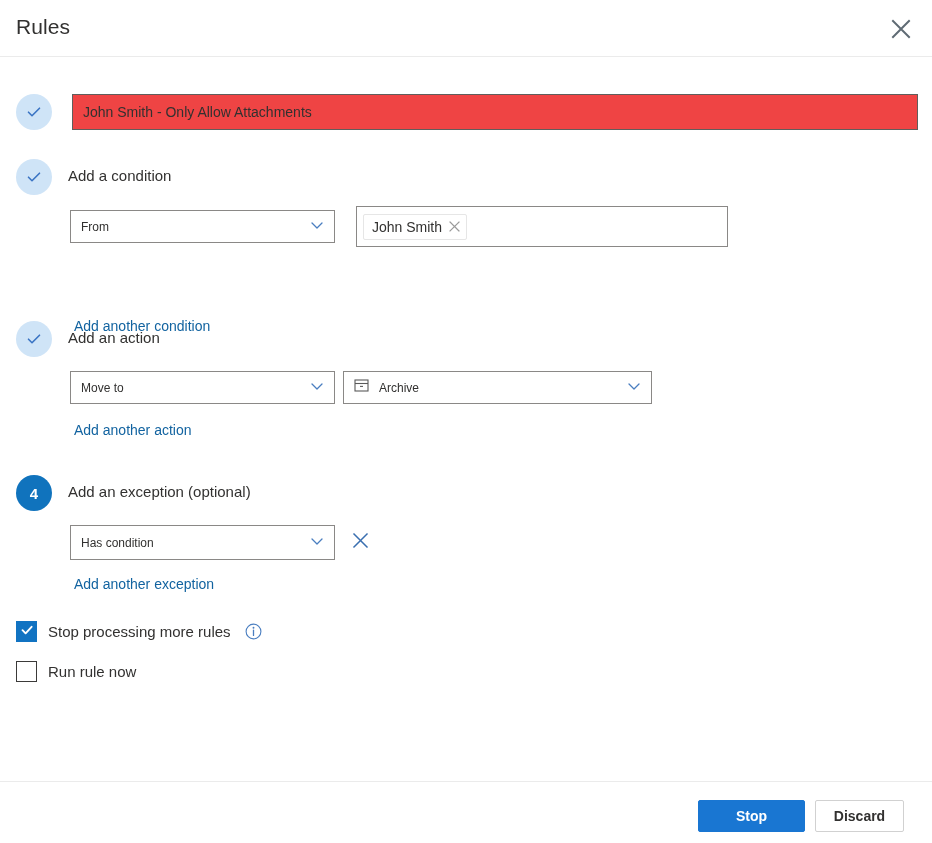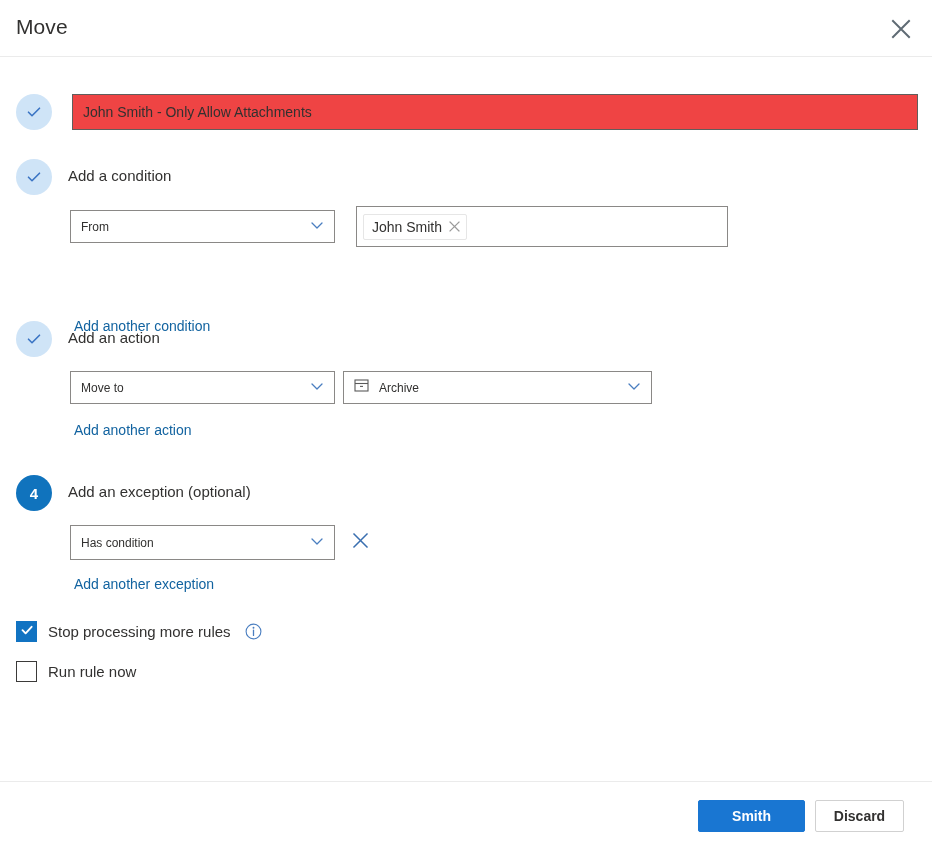--- a/index.html
+++ b/index.html
@@ -267,21 +267,21 @@
     width: 89px;
     background: #ffffff;
     border: 1px solid #d1d1d1;
     color: #323130;
   }
 </style>
 </head>
 <body>
 
 <div class="header">
-  <div class="header-title">Move</div>
+  <div class="header-title">Rules</div>
   <button class="close-btn">
     <span>
       <svg width="22" height="22" viewBox="0 0 22 22" aria-hidden="true">
         <path d="M3 3 L19 19 M19 3 L3 19" stroke="#5f6b74" stroke-width="2" fill="none" stroke-linecap="square"></path>
       </svg>
     </span>
   </button>
 </div>
 
 <div class="body-area">
@@ -413,15 +413,15 @@
   </div>
 
   <div class="cb-row" style="top: 604px;">
     <span class="cb-box unchecked"></span>
     <span class="cb-label">Run rule now</span>
   </div>
 
 </div>
 
 <div class="footer">
-  <button class="btn btn-primary">Smith</button>
+  <button class="btn btn-primary">Stop</button>
   <button class="btn btn-secondary">Discard</button>
 </div>
 
 </body></html>

